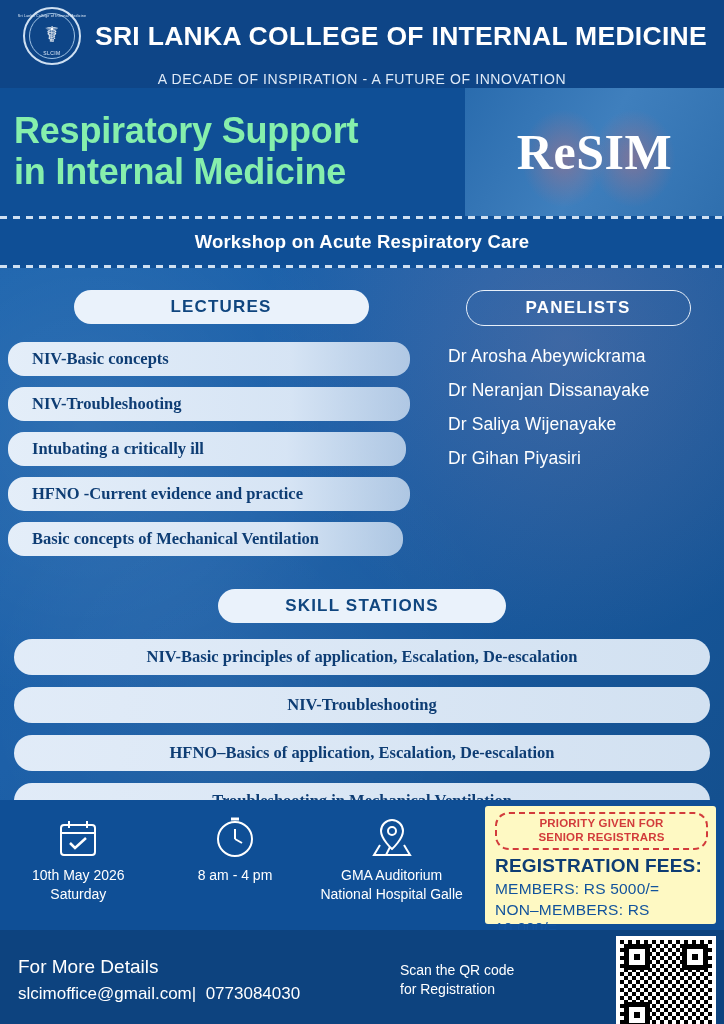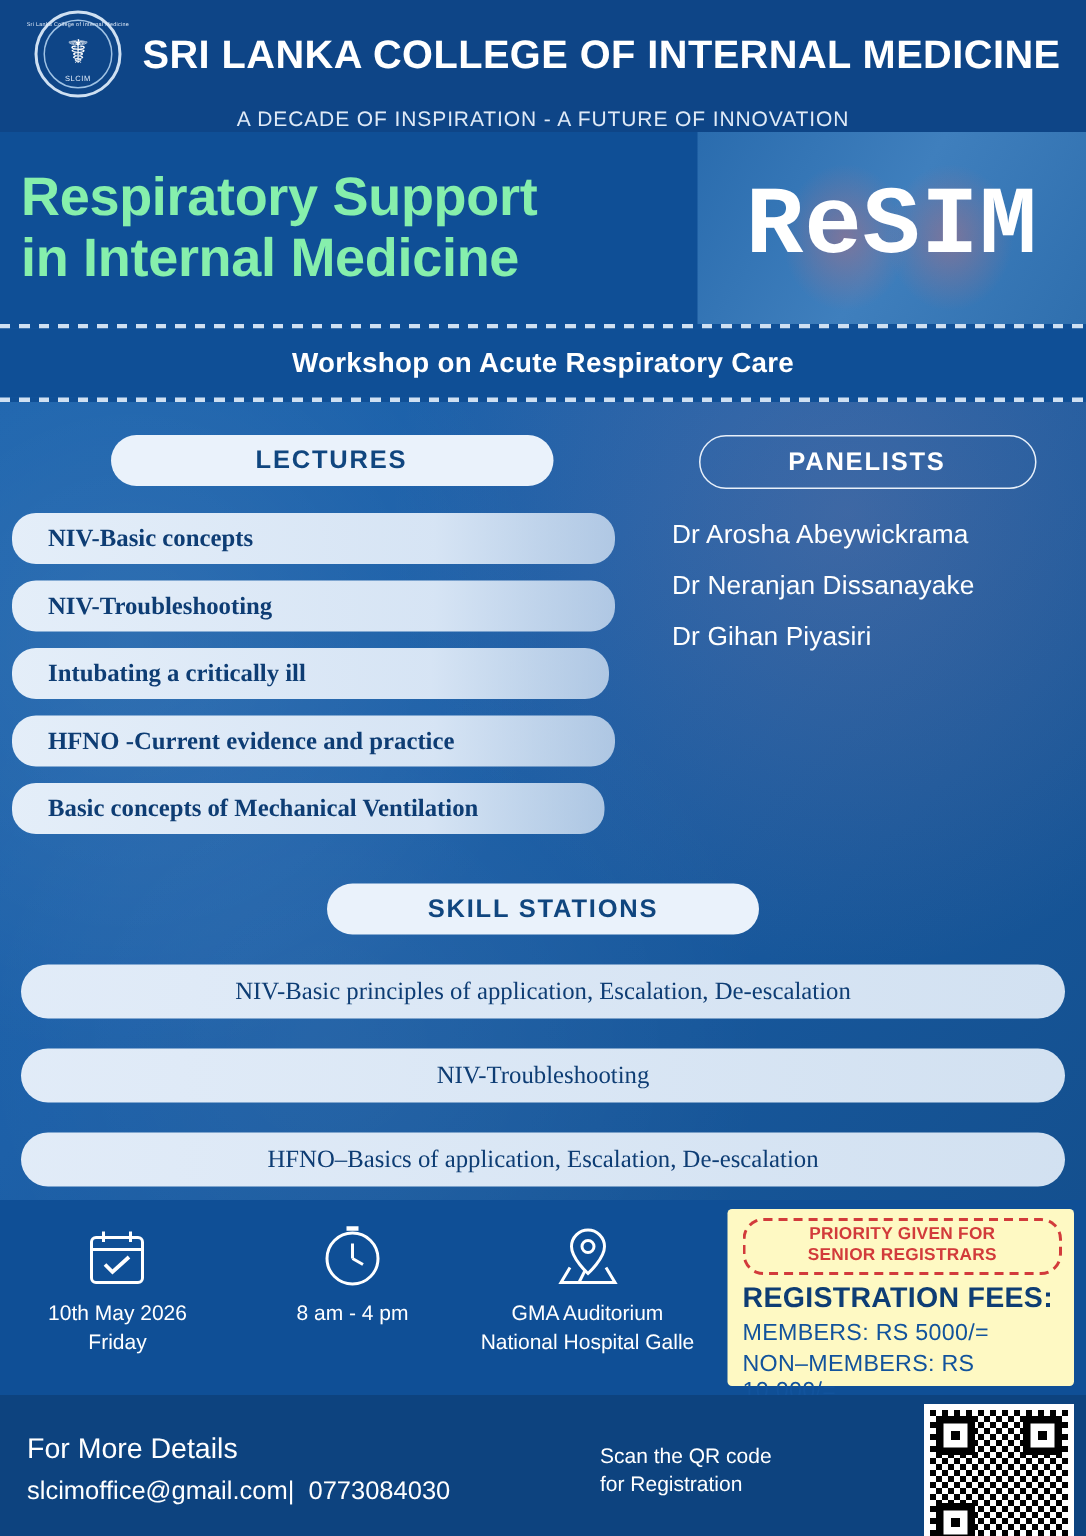--- a/index.html
+++ b/index.html
@@ -106,22 +106,22 @@
   .title-right::before {
     content: "";
     position: absolute; inset: 0;
     background:
       radial-gradient(ellipse 60px 70px at 38% 55%, rgba(200,110,120,.45), transparent 70%),
       radial-gradient(ellipse 60px 70px at 65% 55%, rgba(200,110,120,.45), transparent 70%);
   }
   .resim {
     position: relative;
     color: #ffffff;
-    font-family: Liberation Mono, monospace;
-    font-size: 64px;
+    font-family: Liberation Serif, serif;
+    font-size: 50px;
     font-weight: bold;
     letter-spacing: .5px;
   }
 
   
   .dotline {
     height: 3px;
     background-image: repeating-linear-gradient(to right,#cfe0f2 0 7px, transparent 7px 13px);
     background-color: #0f4f96;
   }
@@ -204,27 +204,26 @@
     margin-bottom: 13px;
     letter-spacing: .1px;
     white-space: nowrap;
   }
 
   .skill-list { margin-top: 16px; padding: 0 14px; }
   .skill-item {
     background: linear-gradient(90deg, rgba(233,241,251,.96), rgba(226,237,249,.92));
     color: #0e3d74;
     font-family: "Liberation Serif", serif;
-    font-weight: normal;
+    font-weight: bold;
     font-size: 16.5px;
     border-radius: 18px;
     padding: 8px 0;
     margin-bottom: 12px;
     text-align: center;
-    margin-top: 20px;
   }
 
   
   .info-bar {
     position: relative;
     height: 130px;
     background: #0f4f96;
     display: flex;
   }
   .info-left {
@@ -351,20 +350,21 @@
             <div class="lect-item">Intubating a critically ill</div>
             <div class="lect-item">HFNO -Current evidence and practice</div>
             <div class="lect-item">Basic concepts of Mechanical Ventilation</div>
           </div>
         </div>
         <div class="col-right">
           <div class="pill-head panelists">PANELISTS</div>
           <div class="panel-list">
             <div class="panel-item">Dr Arosha Abeywickrama</div>
             <div class="panel-item">Dr Neranjan Dissanayake</div>
+            <div class="panel-item">Dr Saliya Wijenayake</div>
             <div class="panel-item">Dr Gihan Piyasiri</div>
           </div>
         </div>
       </div>
 
       <div class="pill-head skills">SKILL STATIONS</div>
       <div class="skill-list">
         <div class="skill-item">NIV-Basic principles of application, Escalation, De-escalation</div>
         <div class="skill-item">NIV-Troubleshooting</div>
         <div class="skill-item">HFNO–Basics of application, Escalation, De-escalation</div>
@@ -381,21 +381,21 @@
         <div class="info-icon">
           <svg width="42" height="42" viewBox="0 0 42 42" fill="none" stroke="#ffffff" stroke-width="2">
             <rect x="4" y="8" width="34" height="30" rx="3"></rect>
             <line x1="4" y1="16" x2="38" y2="16"></line>
             <line x1="12" y1="4" x2="12" y2="11"></line>
             <line x1="30" y1="4" x2="30" y2="11"></line>
             <polyline points="13,26 18,31 29,21" stroke-width="2.5"></polyline>
           </svg>
         </div>
         <div class="info-text">10th May 2026</div>
-        <div class="info-text">Friday</div>
+        <div class="info-text">Saturday</div>
       </div>
 
       <div class="info-block">
         <div class="info-icon">
           <svg width="46" height="46" viewBox="0 0 46 46" fill="none" stroke="#ffffff" stroke-width="2">
             <circle cx="23" cy="24" r="17"></circle>
             <line x1="23" y1="24" x2="23" y2="14"></line>
             <line x1="23" y1="24" x2="30" y2="28"></line>
             <line x1="19" y1="4" x2="27" y2="4" stroke-width="3"></line>
           </svg>

